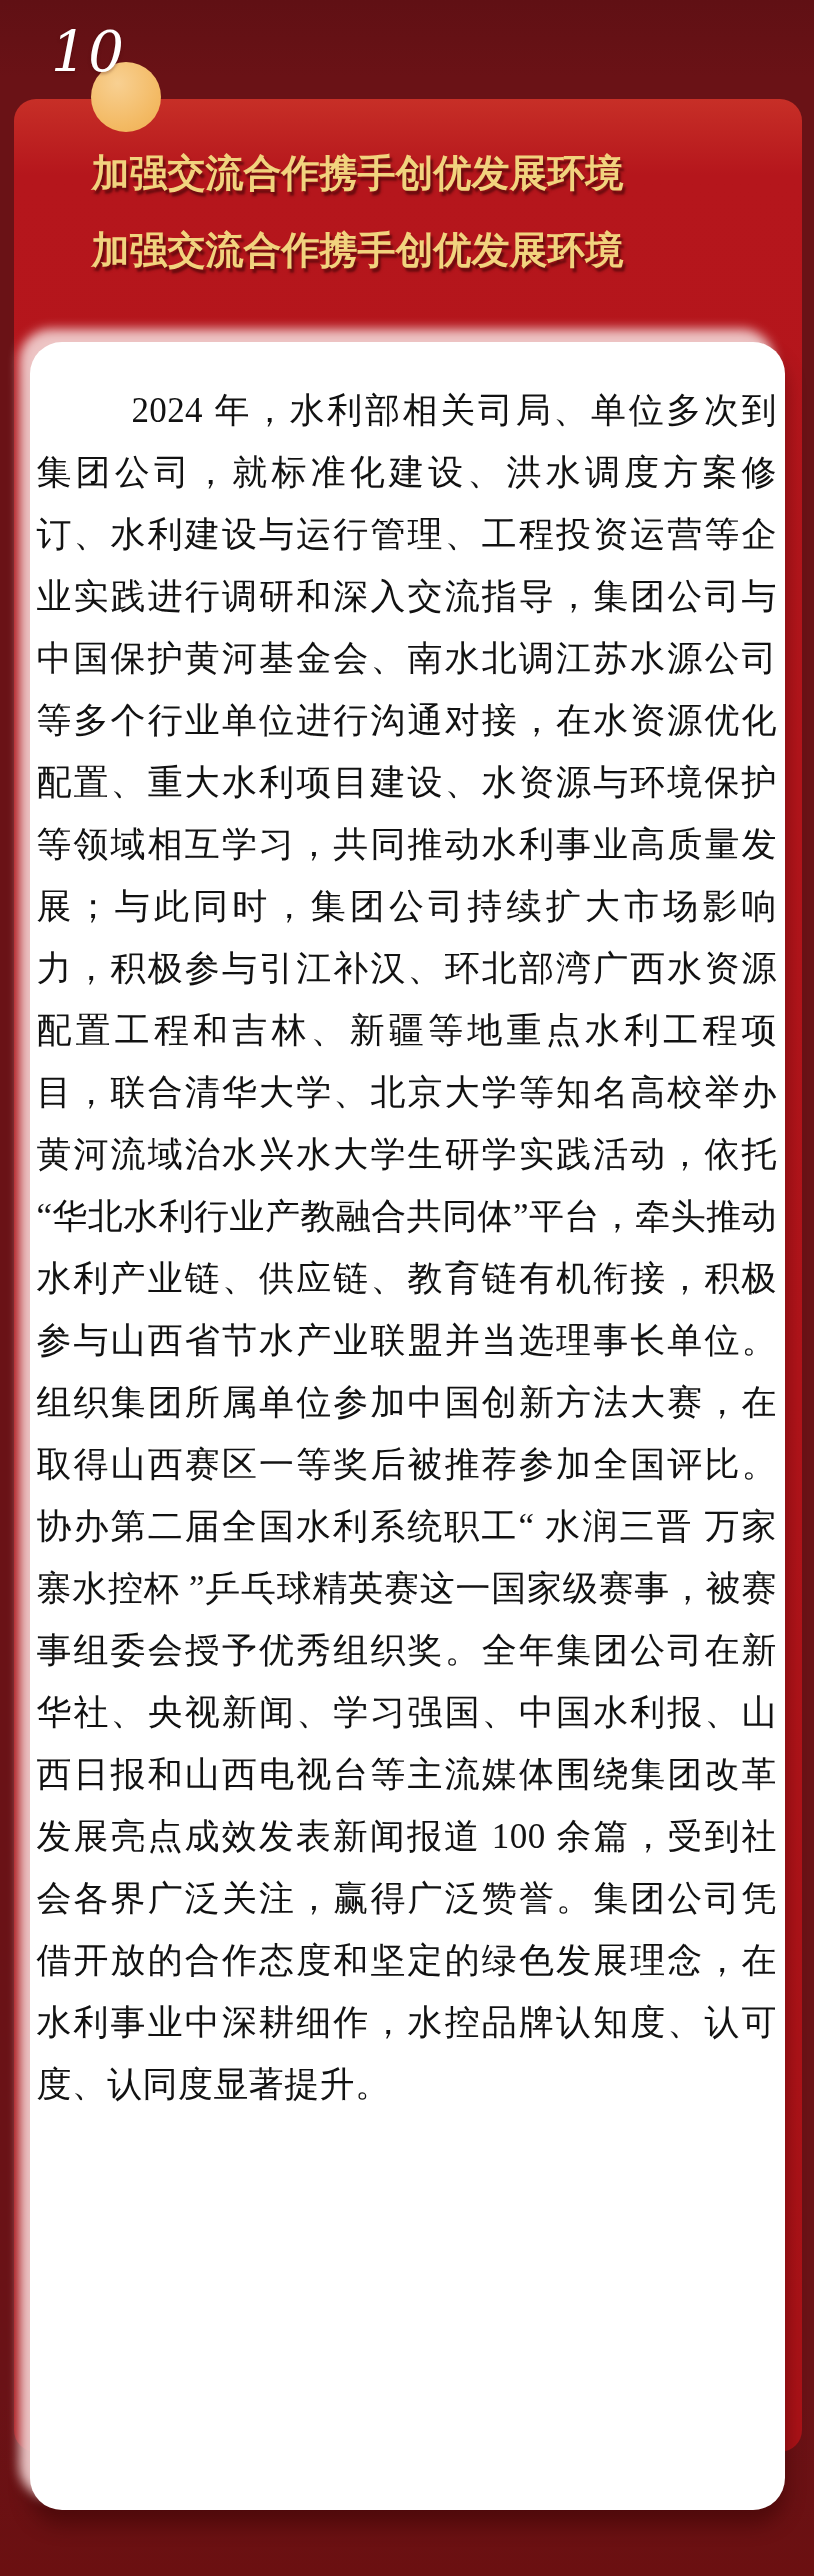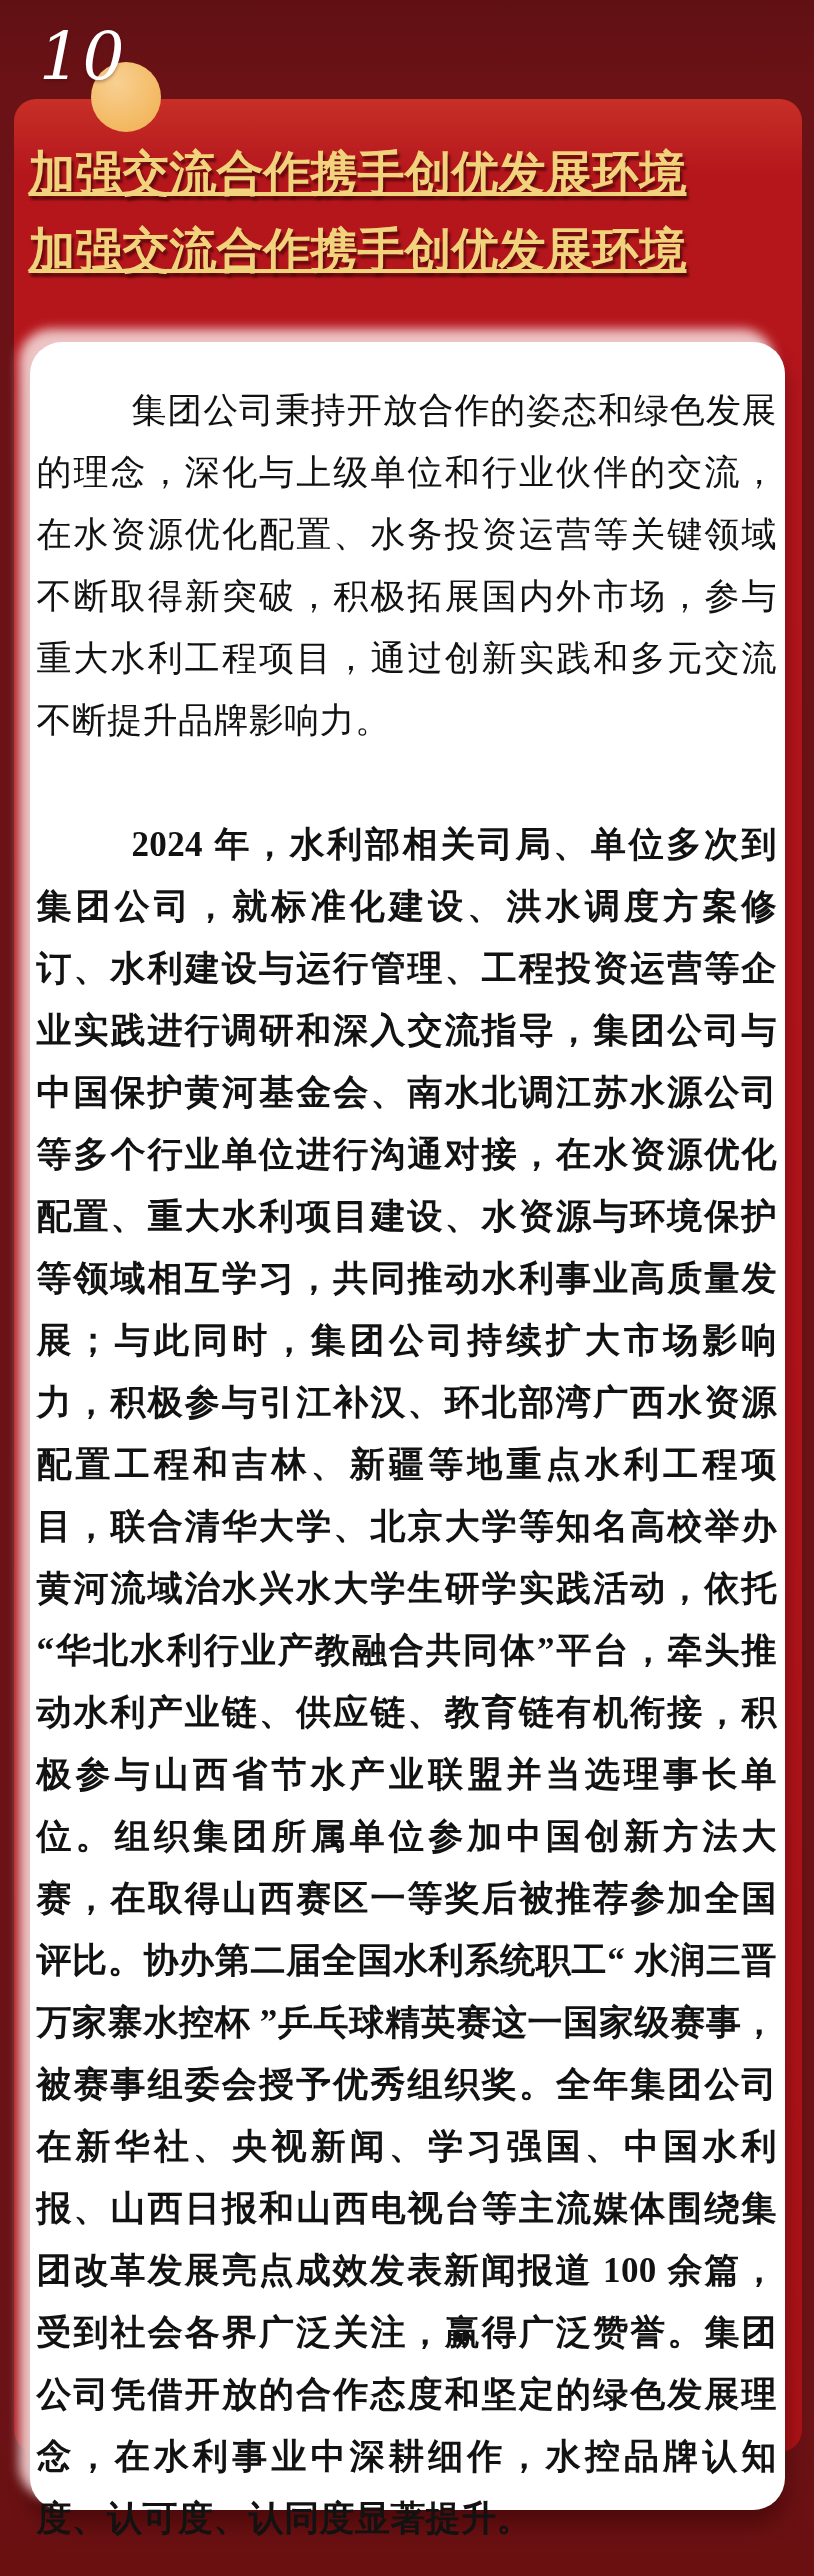--- a/index.html
+++ b/index.html
@@ -20,42 +20,41 @@
   }
   .badge-circle{
     position:absolute;
     left:91px;top:62px;
     width:70px;height:70px;
     border-radius:50%;
     background:radial-gradient(circle at 38% 30%,#f8d092 0%,#f3ba64 65%,#efae52 100%);
   }
   .badge-number{
     position:absolute;
-    left:39px;top:24px;
+    left:51px;top:24px;
     width:111px;
     font-family:"DejaVu Serif","Liberation Serif",serif;
     font-style:italic;
-    font-size:66px;
+    font-size:56px;
     line-height:1;
     letter-spacing:1.6px;
     color:#ffffff;
     text-shadow:0 1.6px 3.2px rgba(60,5,5,.35);
   }
   .title{
     position:absolute;
     left:0;top:135px;
     width:715px;
     text-align:center;
-    font-size:47px;
+    font-size:38px;
     line-height:77px;
     font-weight:700;
     color:#f1d37e;
     text-shadow:2.4px 4px 2.4px rgba(84,8,10,.8);
     letter-spacing:0px;
-    text-decoration:underline;
   }
   .content-card{
     position:absolute;
     left:30px;top:342px;
     width:755px;height:2168px;
     background:#ffffff;
     border-radius:32px;
     box-shadow:-11px -12.7px 11px rgba(240,206,206,.95),
                0 14.3px 20.7px rgba(45,2,2,.45);
     padding:38px 8px 0 6.4px;
@@ -84,18 +83,17 @@
   <div class="badge-circle"></div>
 
   <div class="badge-number">10</div>
 
   <div class="title">
     <div>加强交流合作携手创优发展环境</div>
     <div>加强交流合作携手创优发展环境</div>
   </div>
 
   <div class="content-card">
-    <p>集团公司秉持开放合作的姿态和绿色发展的理念，深化与上级单位和行业伙伴的交流，在水资源优化配置、水务投资运营等关键领域不断取得新突破，积极拓展国内外市场，参与重大水利工程项目，通过创新实践和多元交流不断提升品牌影响力。</p>
     <p>2024 年，水利部相关司局、单位多次到集团公司，就标准化建设、洪水调度方案修订、水利建设与运行管理、工程投资运营等企业实践进行调研和深入交流指导，集团公司与中国保护黄河基金会、南水北调江苏水源公司等多个行业单位进行沟通对接，在水资源优化配置、重大水利项目建设、水资源与环境保护等领域相互学习，共同推动水利事业高质量发展；与此同时，集团公司持续扩大市场影响力，积极参与引江补汉、环北部湾广西水资源配置工程和吉林、新疆等地重点水利工程项目，联合清华大学、北京大学等知名高校举办黄河流域治水兴水大学生研学实践活动，依托“华北水利行业产教融合共同体”平台，牵头推动水利产业链、供应链、教育链有机衔接，积极参与山西省节水产业联盟并当选理事长单位。组织集团所属单位参加中国创新方法大赛，在取得山西赛区一等奖后被推荐参加全国评比。协办第二届全国水利系统职工“ 水润三晋 万家寨水控杯 ”乒乓球精英赛这一国家级赛事，被赛事组委会授予优秀组织奖。全年集团公司在新华社、央视新闻、学习强国、中国水利报、山西日报和山西电视台等主流媒体围绕集团改革发展亮点成效发表新闻报道 100 余篇，受到社会各界广泛关注，赢得广泛赞誉。集团公司凭借开放的合作态度和坚定的绿色发展理念，在水利事业中深耕细作，水控品牌认知度、认可度、认同度显著提升。</p>
   </div>
 
 </div>
 
 
 </body></html>

